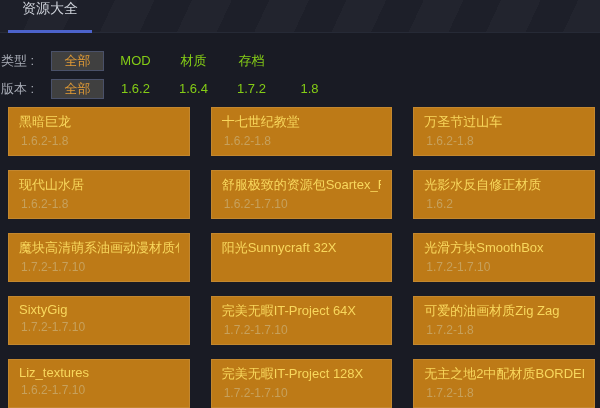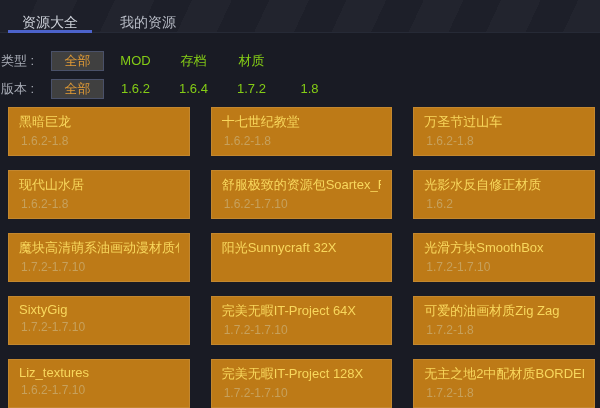--- a/index.html
+++ b/index.html
@@ -14,21 +14,21 @@
     height:33px;
     display:flex;
     align-items:stretch;
     padding-left:8px;
     background:#1d1f29 repeating-linear-gradient(115deg, transparent 0 34px, rgba(255,255,255,.025) 34px 70px);
     border-bottom:1px solid #262a36;
   }
   .tab {
     position:relative;
     display:flex;
-    align-items:flex-end;
+    align-items:flex-start;
     padding:0 14px;
     margin-right:14px;
     font-size:14px;
     color:#b7bbc5;
     cursor:pointer;
   }
   .tab.active { color:#ced2da; }
   .tab.active::after {
     content:"";
     position:absolute;
@@ -94,32 +94,29 @@
     white-space:nowrap;
   }
 </style>
 </head>
 <body>
 
 <div class="tabbar">
   <div class="tab active">
     <span>资源大全</span>
   </div>
-  <div class="tab">
-    <span>我的资源</span>
-  </div>
 </div>
 
 <div class="filters" id="filters">
     <div class="filter-row">
       <div class="filter-label">类型 :</div>
       <div class="filter-opt selected">全部</div>
       <div class="filter-opt">MOD</div>
+      <div class="filter-opt">材质</div>
       <div class="filter-opt">存档</div>
-      <div class="filter-opt">材质</div>
     </div>
     <div class="filter-row">
       <div class="filter-label">版本 :</div>
       <div class="filter-opt selected">全部</div>
       <div class="filter-opt">1.6.2</div>
       <div class="filter-opt">1.6.4</div>
       <div class="filter-opt">1.7.2</div>
       <div class="filter-opt">1.8</div>
     </div>
   </div>

